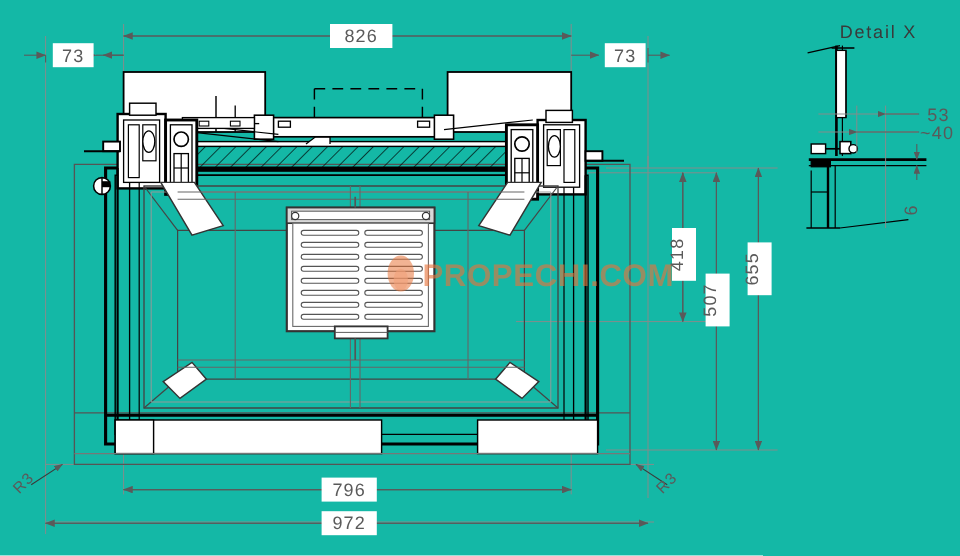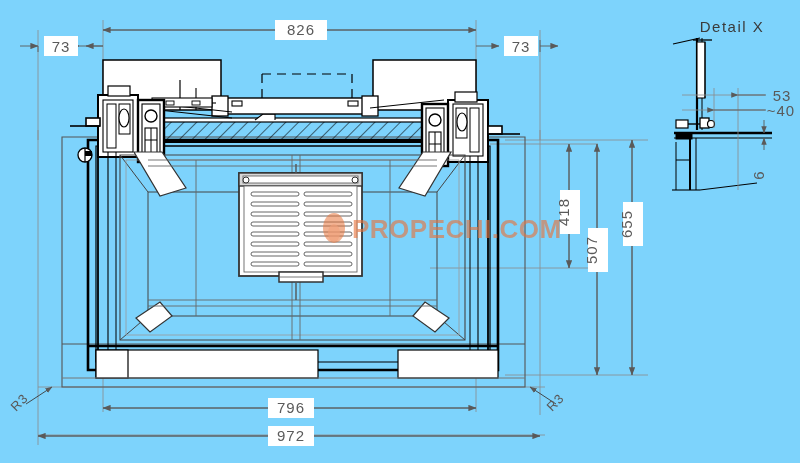--- a/index.html
+++ b/index.html
@@ -1,18 +1,18 @@
 <!DOCTYPE html>
 <html><head>
 <meta charset="utf-8">
 <style>
   html,body{margin:0;padding:0;background:#ffffff;}
   body{width:800px;height:463px;overflow:hidden;
        font-family:"Liberation Sans",sans-serif;color:#3a3a3a;}
-  #stage{position:relative;width:800px;height:463px;background:#7dd3fc;}
+  #stage{position:relative;width:800px;height:463px;background:#14b8a6;}
   svg{position:absolute;left:0;top:0;}
   .dimtxt{font-family:"Liberation Sans",sans-serif;font-size:15px;fill:#5a5a5a;letter-spacing:1px;}
   .dimtxt-sm{font-family:"Liberation Sans",sans-serif;font-size:13px;fill:#5a5a5a;letter-spacing:1px;}
   .title{font-family:"Liberation Sans",sans-serif;font-size:15px;fill:#3a3a3a;letter-spacing:1.5px;}
   .wm{font-family:"Liberation Sans",sans-serif;font-size:26px;font-weight:bold;
       fill:#e8743b;opacity:.62;letter-spacing:.5px;}
 </style>
 </head>
 <body>
 

